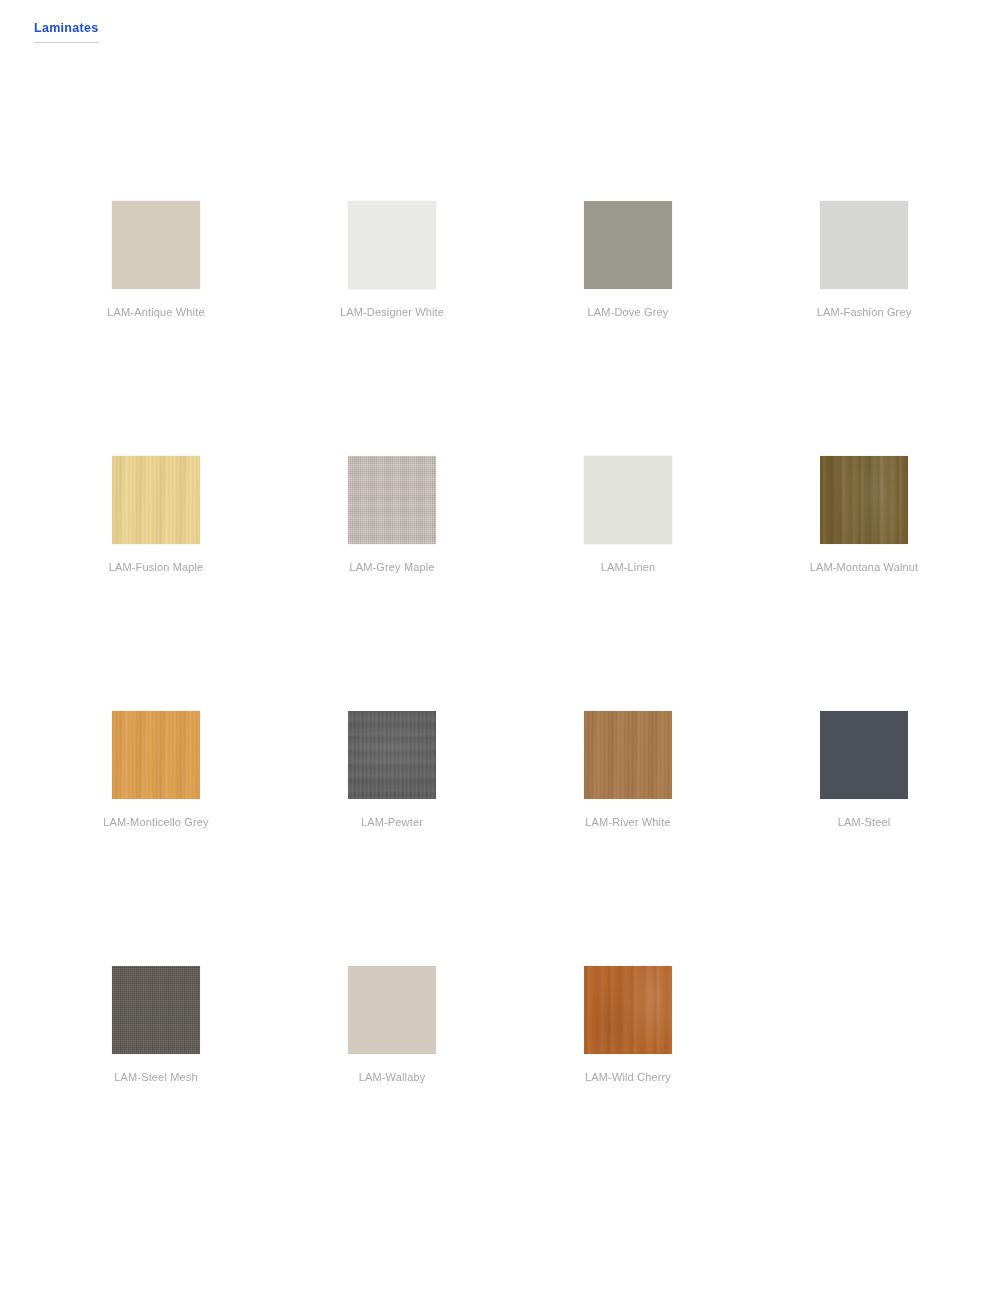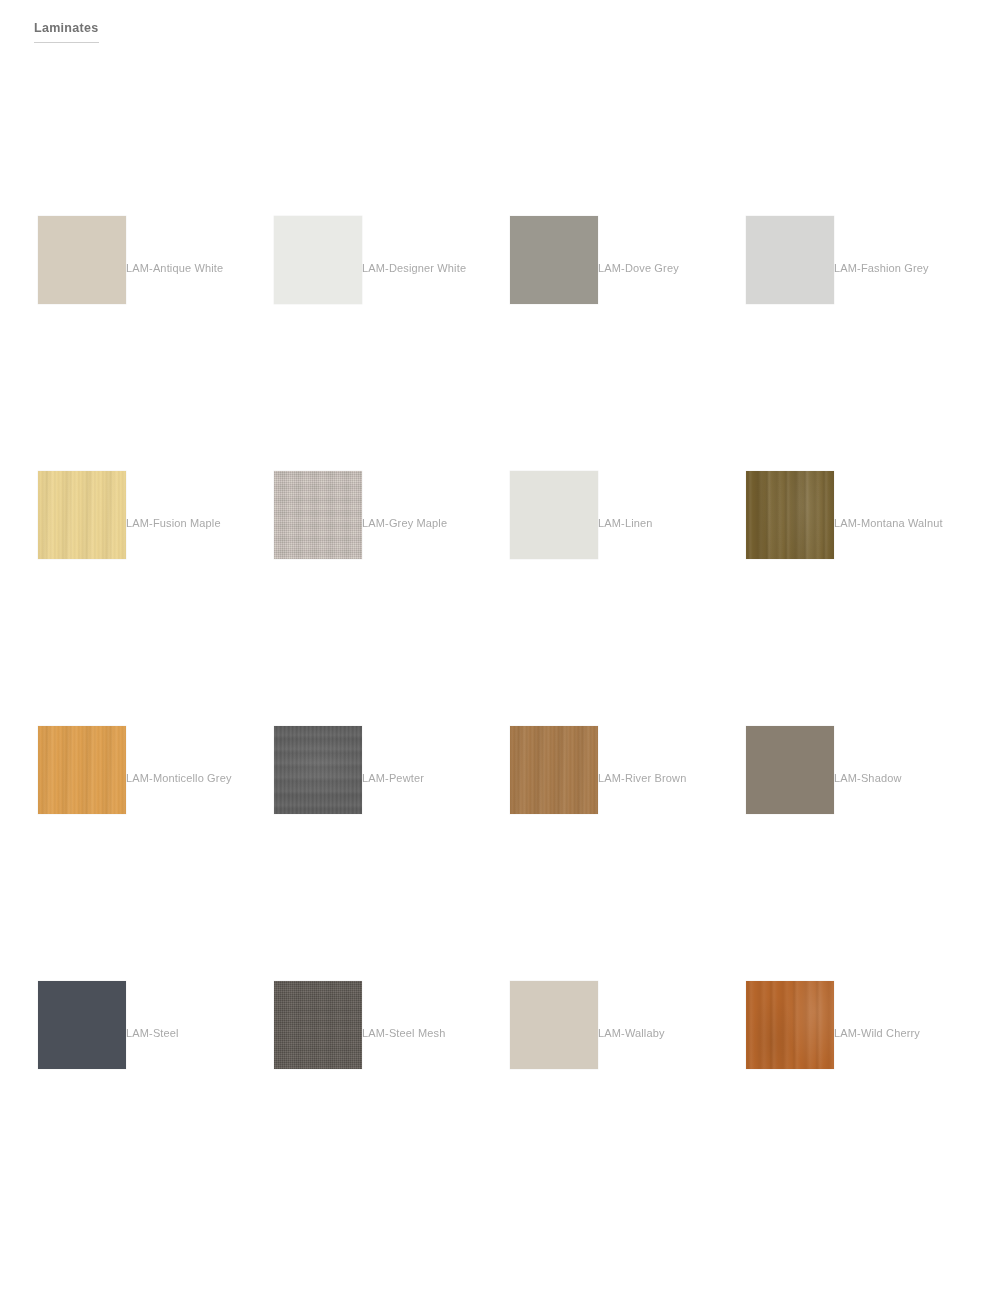--- a/index.html
+++ b/index.html
@@ -20,21 +20,21 @@
   .page-header {
     position: absolute;
     left: 34px;
     top: 18px;
   }
   .page-title {
     font-family: "Liberation Sans", sans-serif;
     font-size: 12.5px;
     font-weight: 600;
     letter-spacing: 0.3px;
-    color: #737373;
+    color: #1d4ed8;
     padding-bottom: 7px;
     border-bottom: 1px solid #cfcfcf;
     display: inline-block;
     white-space: nowrap;
   }
 
   
   .swatch-grid {
     position: absolute;
     left: 0;
@@ -44,24 +44,25 @@
     grid-template-columns: repeat(4, 236px);
     justify-content: start;
     padding-left: 38px;
     box-sizing: border-box;
     row-gap: 0px;
   }
   .swatch-cell {
     width: 236px;
     height: 255px;
     display: flex;
-    flex-direction: row;
+    flex-direction: column;
     align-items: center;
     box-sizing: border-box;
     padding-top: 24px;
+    justify-content: center;
   }
   .swatch-chip {
     width: 88px;
     height: 88px;
     position: relative;
     background-color: #cccccc;
     box-shadow: 0 0 0 0.5px rgba(0,0,0,0.06);
   }
   .swatch-chip::after {
     content: "";
@@ -226,25 +227,21 @@
     <div class="swatch-cell">
       <div class="swatch-chip tex-grain-fine" style="background-color: rgb(223, 160, 79);"></div>
       <div class="swatch-label">LAM-Monticello Grey</div>
     </div>
     <div class="swatch-cell">
       <div class="swatch-chip tex-brushed" style="background-color: rgb(95, 95, 95);"></div>
       <div class="swatch-label">LAM-Pewter</div>
     </div>
     <div class="swatch-cell">
       <div class="swatch-chip tex-grain-fine" style="background-color: rgb(168, 122, 74);"></div>
-      <div class="swatch-label">LAM-River Brown</div>
-    </div>
-    <div class="swatch-cell">
-      <div class="swatch-chip tex-solid" style="background-color: rgb(137, 127, 113);"></div>
-      <div class="swatch-label">LAM-Shadow</div>
+      <div class="swatch-label">LAM-River White</div>
     </div>
     <div class="swatch-cell">
       <div class="swatch-chip tex-solid" style="background-color: rgb(75, 80, 89);"></div>
       <div class="swatch-label">LAM-Steel</div>
     </div>
     <div class="swatch-cell">
       <div class="swatch-chip tex-mesh" style="background-color: rgb(101, 95, 89);"></div>
       <div class="swatch-label">LAM-Steel Mesh</div>
     </div>
     <div class="swatch-cell">

